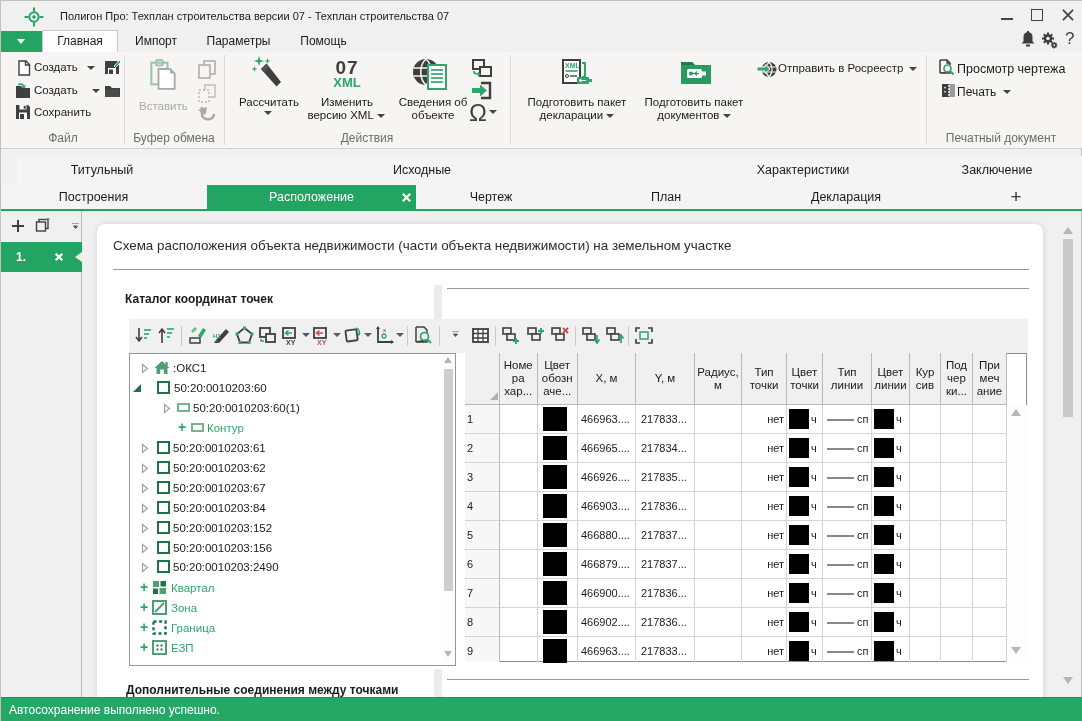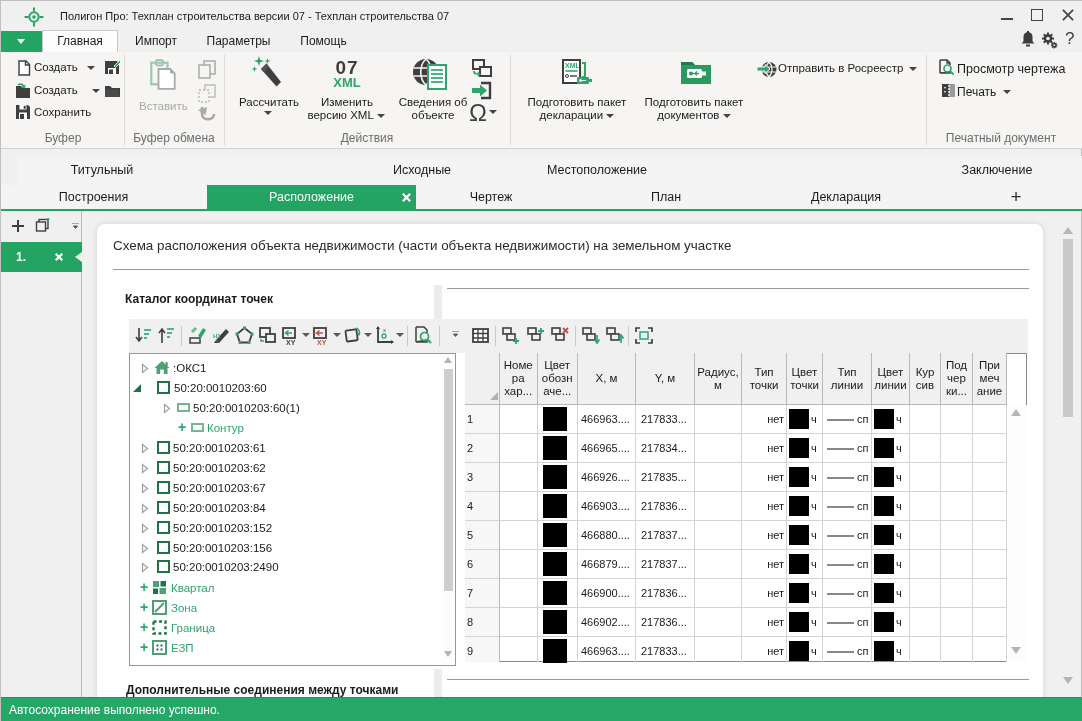--- a/index.html
+++ b/index.html
@@ -109,21 +109,21 @@
     </g>
     <circle cx="13.2" cy="13.2" r="0.9" fill="#f0f0f0"></circle>
   </svg>
   <div class="abs" style="left:1064px;top:28px;width:14px;font-size:17px;color:#3c3c3c;">?</div>
 
   <div id="ribbon" class="abs"></div>
   <div class="abs rsep" style="left:123px"></div>
   <div class="abs rsep" style="left:223px"></div>
   <div class="abs rsep" style="left:509px"></div>
   <div class="abs rsep" style="left:925px"></div>
-  <div class="abs rgrouplabel" style="left:30px;top:130px;width:64px;">Буфер</div>
+  <div class="abs rgrouplabel" style="left:30px;top:130px;width:64px;">Файл</div>
   <div class="abs rgrouplabel" style="left:123px;top:130px;width:100px;">Буфер обмена</div>
   <div class="abs rgrouplabel" style="left:300px;top:130px;width:132px;">Действия</div>
   <div class="abs rgrouplabel" style="left:925px;top:130px;width:150px;">Печатный документ</div>
 
   <div id="ribbon-file">
 
     <svg class="abs" style="left:15px;top:59px" width="16" height="16" viewBox="0 0 16 16">
       <path d="M3 1 L10 1 L13.5 4.5 L13.5 15 L3 15 Z" fill="#fff" stroke="#3f3f3f" stroke-width="1.4"></path>
       <path d="M9.5 1 L9.5 5 L13.5 5" fill="none" stroke="#3f3f3f" stroke-width="1.4"></path>
     </svg>
@@ -286,21 +286,21 @@
           <circle cx="8" cy="12" r="0.9"></circle>
         </g>
     </svg>
     <div class="abs rtext" style="left:956px;top:84px;font-size:12px;">Печать</div>
     <span class="abs dd" style="left:1002px;top:89px;"></span>
   </div>
 
   <div id="doctabs1" class="abs">
     <div class="dtab abs" style="left:30px;width:110px;">Титульный</div>
     <div class="dtab abs" style="left:355px;width:100px;">Исходные</div>
-    <div class="dtab abs" style="left:510px;width:140px;">Местоположение</div>
+    <div class="dtab abs" style="left:716px;width:140px;">Характеристики</div>
     <div class="dtab abs" style="left:915px;width:130px;">Заключение</div>
   </div>
   <div id="doctabs2" class="abs">
     <div class="dtab abs" style="left:35px;width:115px;line-height:24px;height:24px;">Построения</div>
     <div id="activedoctab" class="abs">Расположение
       <svg class="abs" style="left:194px;top:7px" width="11" height="11" viewBox="0 0 12 12">
           <path d="M2,2 L10,10 M10,2 L2,10" stroke="#fff" stroke-width="2.4"></path>
         </svg>
     </div>
     <div class="dtab abs" style="left:440px;width:100px;line-height:24px;height:24px;">Чертеж</div>

